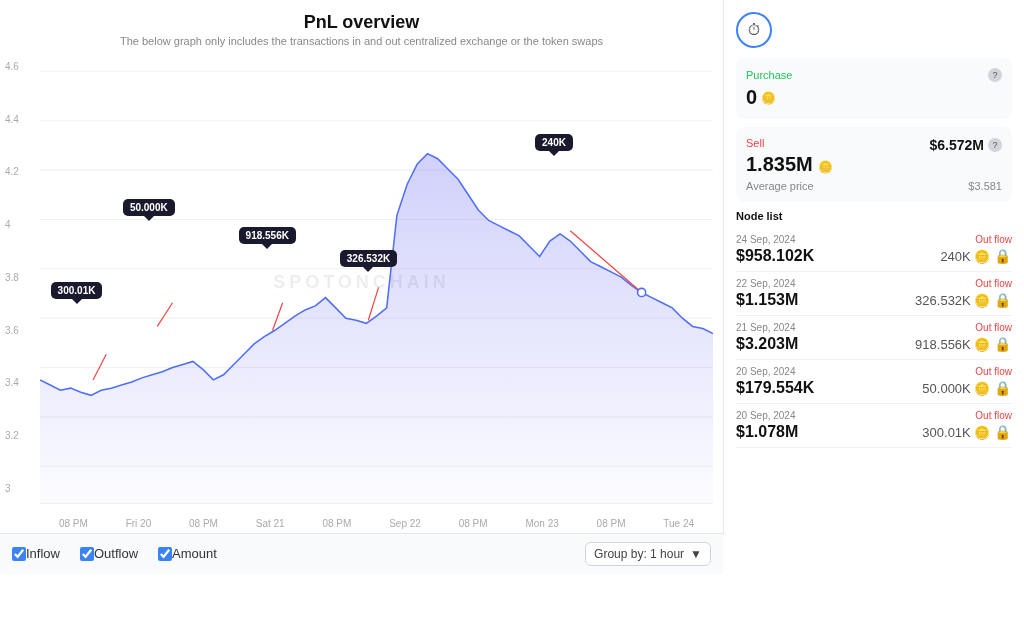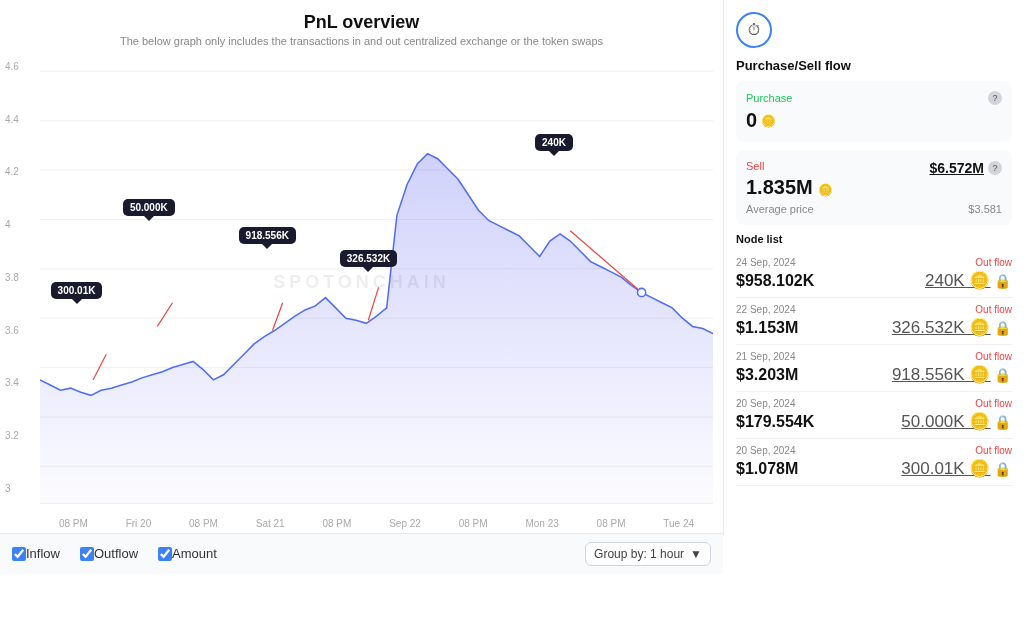--- a/index.html
+++ b/index.html
@@ -42,33 +42,33 @@
 
     .flow-block { background: #f9fafb; border-radius: 8px; padding: 10px; margin-bottom: 8px; }
     .flow-label { font-size: 11px; color: #22c55e; margin-bottom: 4px; display: flex; align-items: center; justify-content: space-between; }
     .flow-value { font-size: 20px; font-weight: 700; color: #111; display: flex; align-items: center; gap: 4px; }
     .flow-value .coin-icon { font-size: 12px; }
 
     .sell-block { background: #f9fafb; border-radius: 8px; padding: 10px; margin-bottom: 8px; }
     .sell-row { display: flex; justify-content: space-between; align-items: flex-start; }
     .sell-label { font-size: 11px; color: #ef4444; display: flex; align-items: center; gap: 4px; }
     .sell-value { font-size: 20px; font-weight: 700; color: #111; }
-    .sell-usd { font-size: 14px; font-weight: 600; color: #111; text-decoration: underline; }
+    .sell-usd { font-size: 14px; font-weight: 600; color: #111; }
     .avg-price-row { display: flex; justify-content: space-between; margin-top: 4px; }
     .avg-label { font-size: 11px; color: #888; }
     .avg-value { font-size: 11px; color: #888; }
 
     .node-list-title { font-size: 11px; font-weight: 600; color: #111; margin-bottom: 6px; }
 
     .node-item { border-bottom: 1px solid #f0f0f0; padding: 6px 0; }
     .node-date { font-size: 10px; color: #888; display: flex; justify-content: space-between; }
     .node-flow-label { font-size: 10px; color: #ef4444; }
     .node-amount-row { display: flex; justify-content: space-between; align-items: center; margin-top: 2px; }
     .node-amount { font-size: 16px; font-weight: 700; color: #111; }
-    .node-token { font-size: 17px; color: #555; display: flex; align-items: center; gap: 3px; text-decoration: underline; }
+    .node-token { font-size: 13px; color: #555; display: flex; align-items: center; gap: 3px; }
     .node-icon-btn { font-size: 14px; color: #888; cursor: pointer; margin-left: 4px; }
 
     .info-btn { width: 14px; height: 14px; border-radius: 50%; background: #d1d5db; display: inline-flex; align-items: center; justify-content: center; font-size: 9px; color: #555; cursor: pointer; }
   </style>
 </head>
 <body>
 
 <div class="main-container">
 
   <div class="left-panel">
@@ -171,21 +171,20 @@
       </div>
     </div>
   </div>
 
   <div class="right-panel">
 
     <div class="token-icon">
       <span class="token-icon-inner">⏱</span>
     </div>
 
-    <div class="section-title">Purchase/Sell flow</div>
 
     <div class="flow-block">
       <div class="flow-label">
         <span style="color:#22c55e;">Purchase</span>
         <span class="info-btn">?</span>
       </div>
       <div class="flow-value">
         <span>0</span>
         <span class="coin-icon">🪙</span>
       </div>

